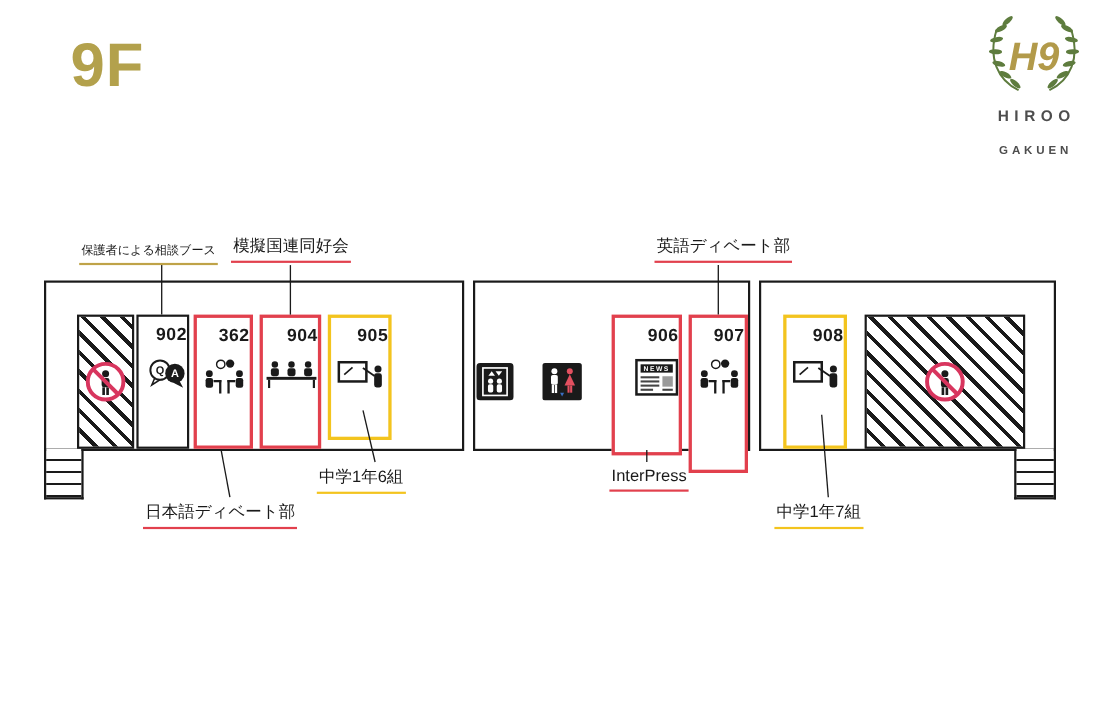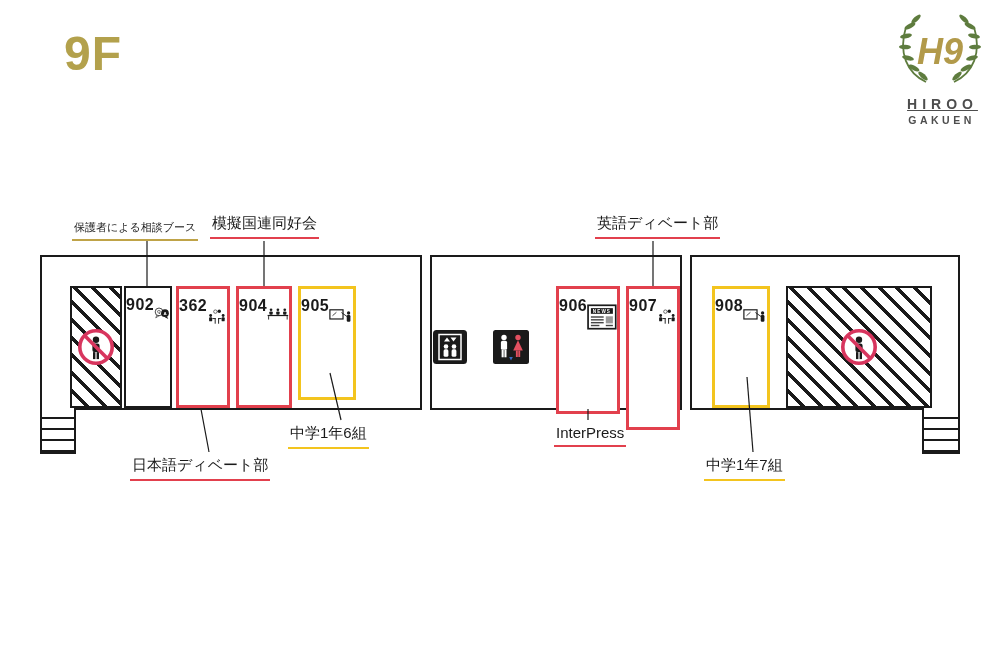--- a/index.html
+++ b/index.html
@@ -1,30 +1,30 @@
 <!DOCTYPE html>
 <html><head>
 <meta charset="utf-8">
 <style>
   html,body{margin:0;padding:0;background:#fff;}
   .canvas{position:relative;width:1000px;height:660px;background:#fff;overflow:hidden;
           font-family:"Liberation Sans","DejaVu Sans",sans-serif;color:#1a1a1a;}
   .canvas *{box-sizing:border-box;}
-  .floor{position:absolute;left:64px;top:26px;font-size:48px;font-weight:800;
+  .floor{position:absolute;left:64px;top:26px;font-size:56px;font-weight:800;
          letter-spacing:1px;color:#b3a14c;}
   .logo{position:absolute;left:884px;top:12px;width:112px;text-align:center;}
-  .logo .l1{font-size:14px;font-weight:bold;letter-spacing:5px;color:#4d4d4d;margin-top:2px;margin-left:5px;text-decoration:underline;}
-  .logo .l2{font-size:10.5px;font-weight:bold;letter-spacing:3.5px;color:#4d4d4d;margin-top:2px;margin-left:3px;}
+  .logo .l1{font-size:14px;font-weight:bold;letter-spacing:5px;color:#4d4d4d;margin-top:2px;margin-left:5px;}
+  .logo .l2{font-size:10.5px;font-weight:bold;letter-spacing:3.5px;color:#4d4d4d;margin-top:18px;margin-left:3px;}
   .wing{position:absolute;border:2px solid #1a1a1a;background:#fff;}
   .stairs{position:absolute;border:2px solid #1a1a1a;border-top:none;
           background:repeating-linear-gradient(to bottom,#fff 0 9px,#1a1a1a 9px 11px);}
   .hatch{position:absolute;border:2px solid #1a1a1a;
          background:repeating-linear-gradient(45deg,#fff 0 9px,#1a1a1a 9px 12.5px);
          display:flex;align-items:center;justify-content:center;}
-  .room{position:absolute;background:#fff;display:flex;flex-direction:row;align-items:flex-start;}
+  .room{position:absolute;background:#fff;display:flex;flex-direction:column;align-items:flex-end;}
   .room.b-black{border:2px solid #1a1a1a;}
   .room.b-red{border:3px solid #e2404d;}
   .room.b-yellow{border:3px solid #f3c41e;}
   .room .num{margin-top:8px;font-size:16px;font-weight:bold;letter-spacing:.5px;}
   .room .icon{margin-top:11px;}
   .fac{position:absolute;}
   .leaders{position:absolute;left:0;top:0;z-index:5;pointer-events:none;}
   .lbl{position:absolute;white-space:nowrap;font-size:15px;font-weight:500;z-index:6;}
   .lbl.small{font-size:11px;}
   .ul{display:inline-block;padding:0 2px 4px 2px;border-bottom:2.5px solid;}

